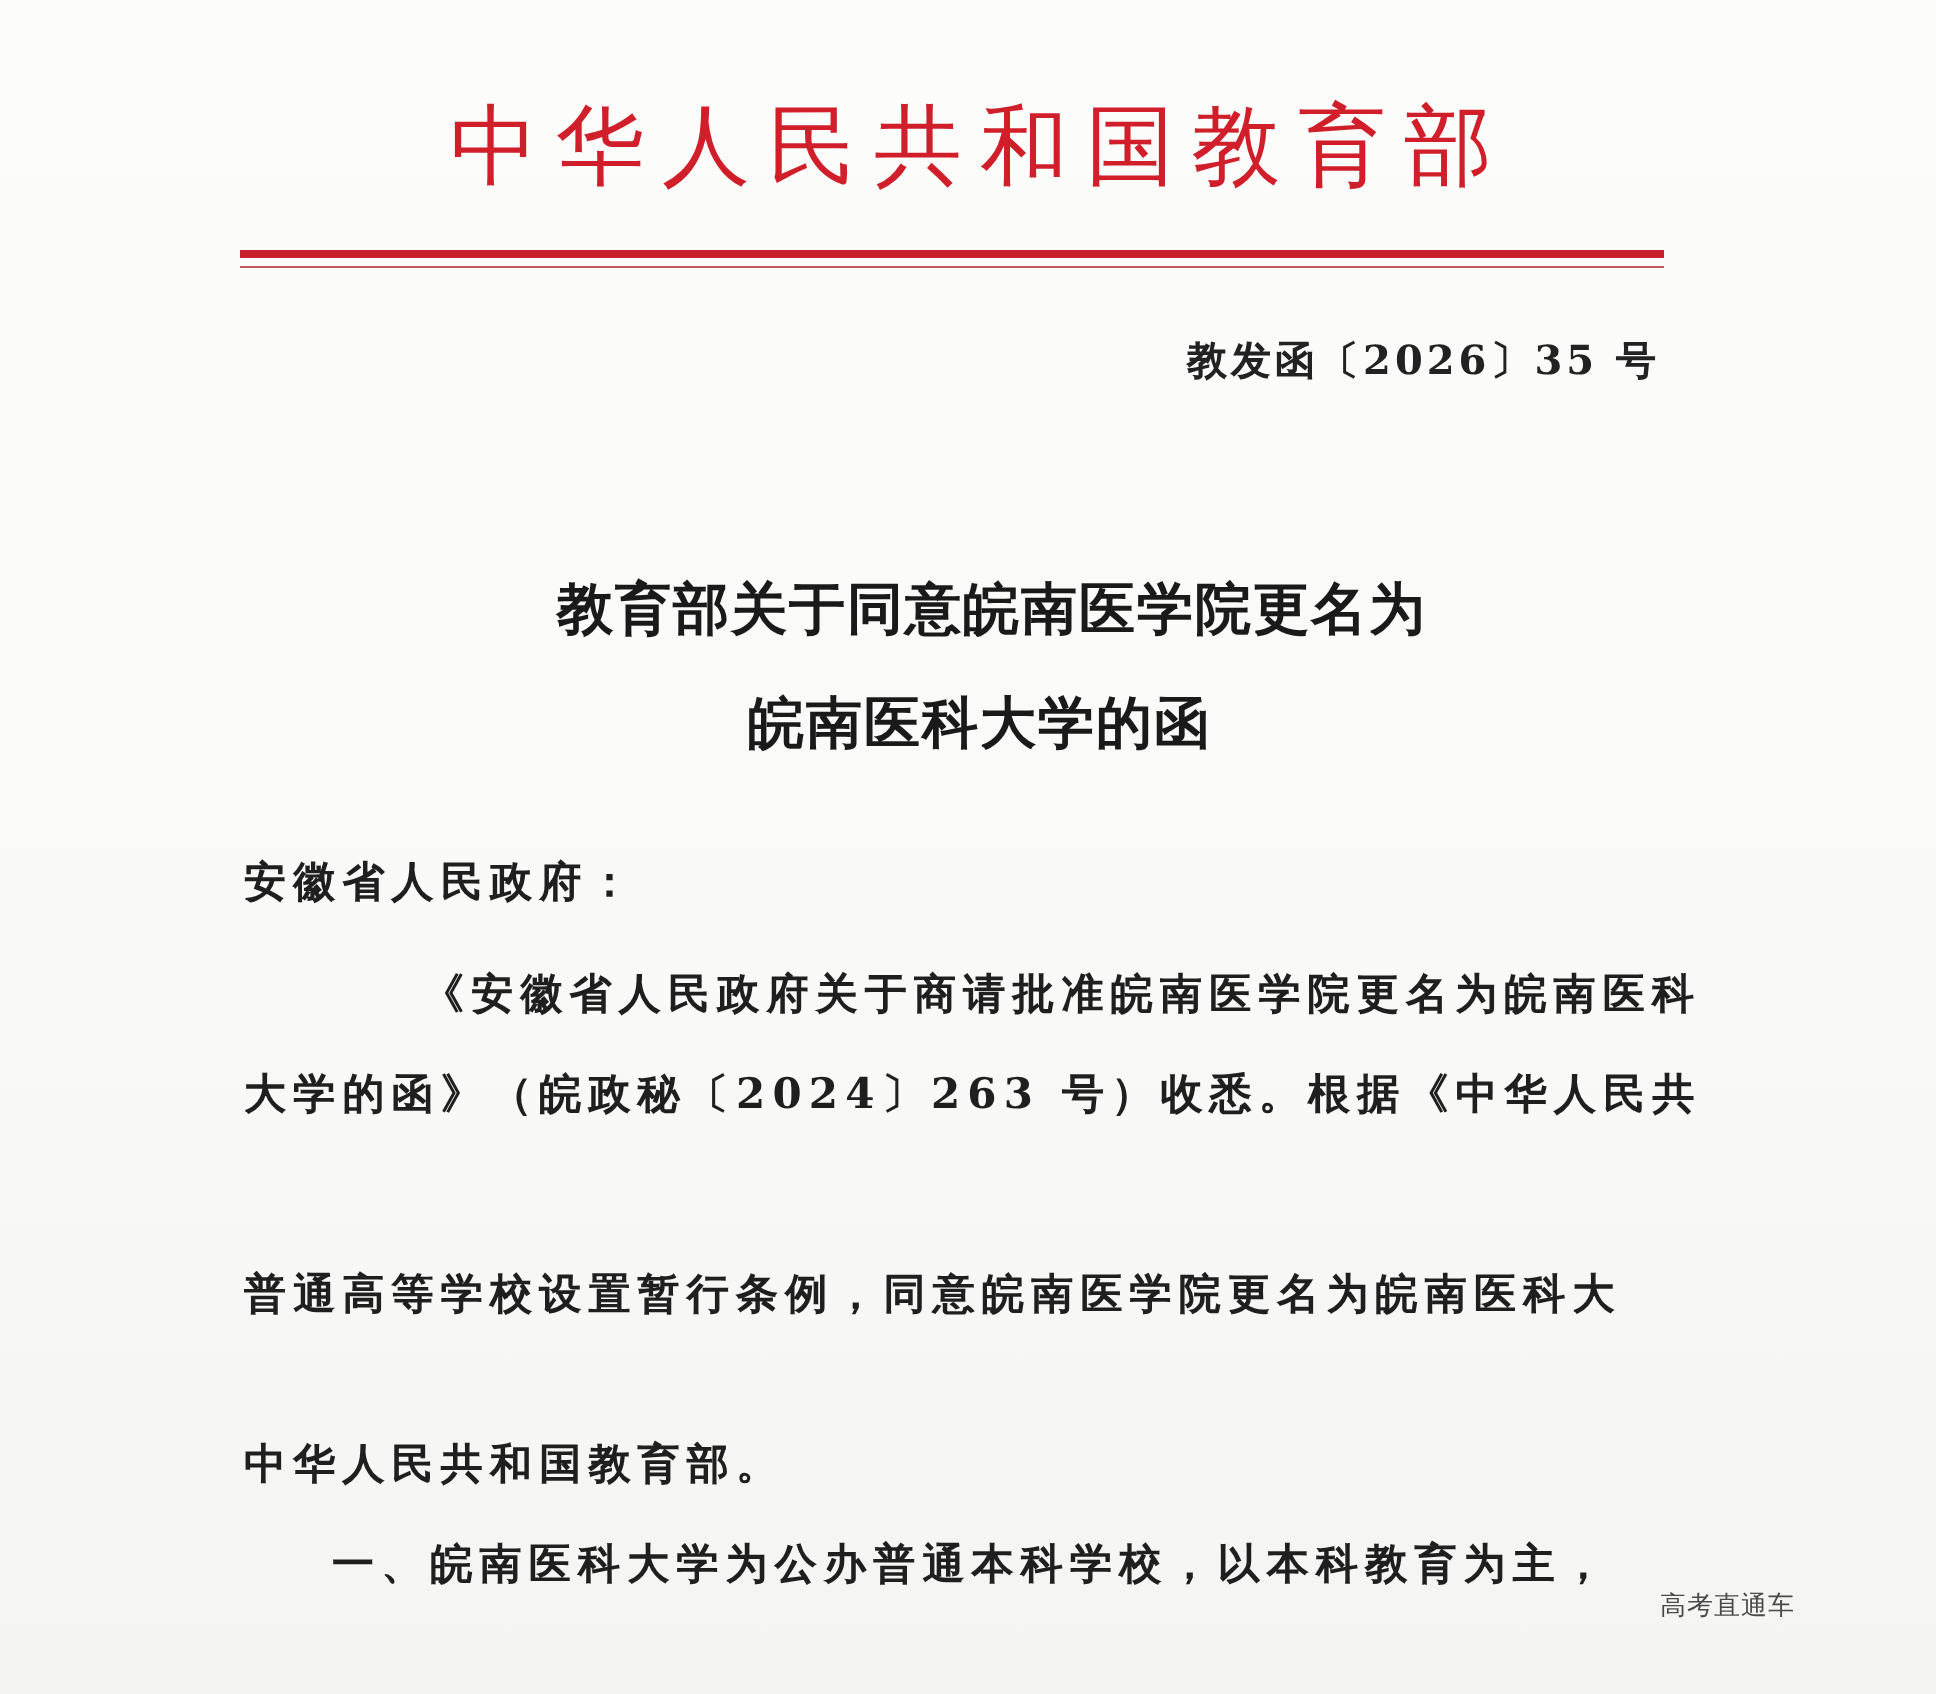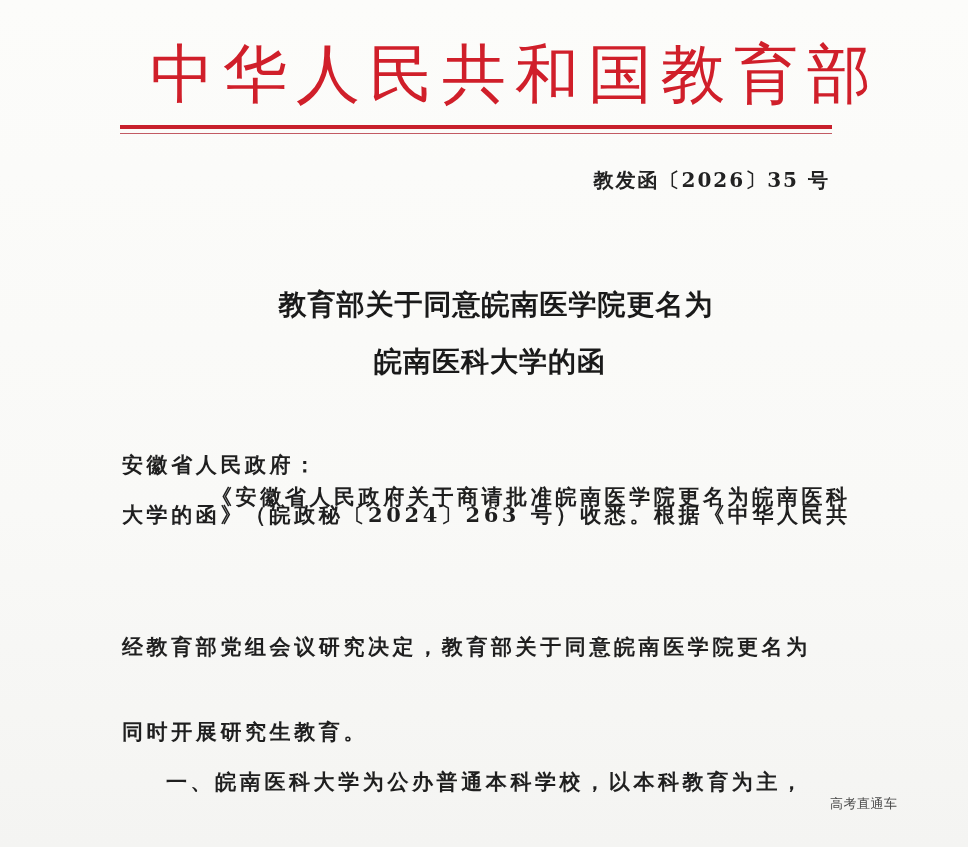--- a/index.html
+++ b/index.html
@@ -21,21 +21,21 @@
       background: linear-gradient(180deg, #fcfcfa 0%, #f9f9f7 60%, #f4f4f2 100%);
     }
     .masthead {
       position: absolute;
       left: 150px;
       top: 38px;
       width: 680px;
       height: 72px;
       color: #d01f2a;
       font-family: "DejaVu Serif", "Liberation Serif", serif;
-      font-size: 64px;
+      font-size: 44px;
       line-height: 72px;
       letter-spacing: 9px;
       text-align: center;
       white-space: nowrap;
     }
     .red-rule {
       position: absolute;
       left: 120px;
       top: 125px;
       width: 712px;
@@ -105,23 +105,23 @@
 
   <div class="masthead">中华人民共和国教育部</div>
   <div class="red-rule"></div>
   <div class="red-rule-thin"></div>
 
   <div class="doc-number">教发函〔2026〕35 号</div>
 
   <div class="title l1">教育部关于同意皖南医学院更名为</div>
   <div class="title l2">皖南医科大学的函</div>
 
-  <div class="line" style="top:426px; left:122px;margin-top:24px;">安徽省人民政府：</div>
+  <div class="line" style="top:426px; left:122px;">安徽省人民政府：</div>
 
   <div class="line" style="top:482px; left:166px;margin-left:45px;">《安徽省人民政府关于商请批准皖南医学院更名为皖南医科</div>
-  <div class="line" style="top:500px;">大学的函》（皖政秘〔2024〕263 号）收悉。根据《中华人民共</div>
-  <div class="line" style="top:632px;">经教育部党组会议研究决定，教育部关于同意皖南医学院更名为</div>
-  <div class="line" style="top:717px;">同时开展研究生教育。</div>
+  <div class="line" style="top:532px;">大学的函》（皖政秘〔2024〕263 号）收悉。根据《中华人民共</div>
+  <div class="line" style="top:632px;">普通高等学校设置暂行条例，同意皖南医学院更名为皖南医科大</div>
+  <div class="line" style="top:717px;">中华人民共和国教育部。</div>
   <div class="line" style="top:767px; left:166px;text-align:center;">一、皖南医科大学为公办普通本科学校，以本科教育为主，</div>
 
   <div class="watermark">高考直通车</div>
 
 </div>
 
 </body></html>

